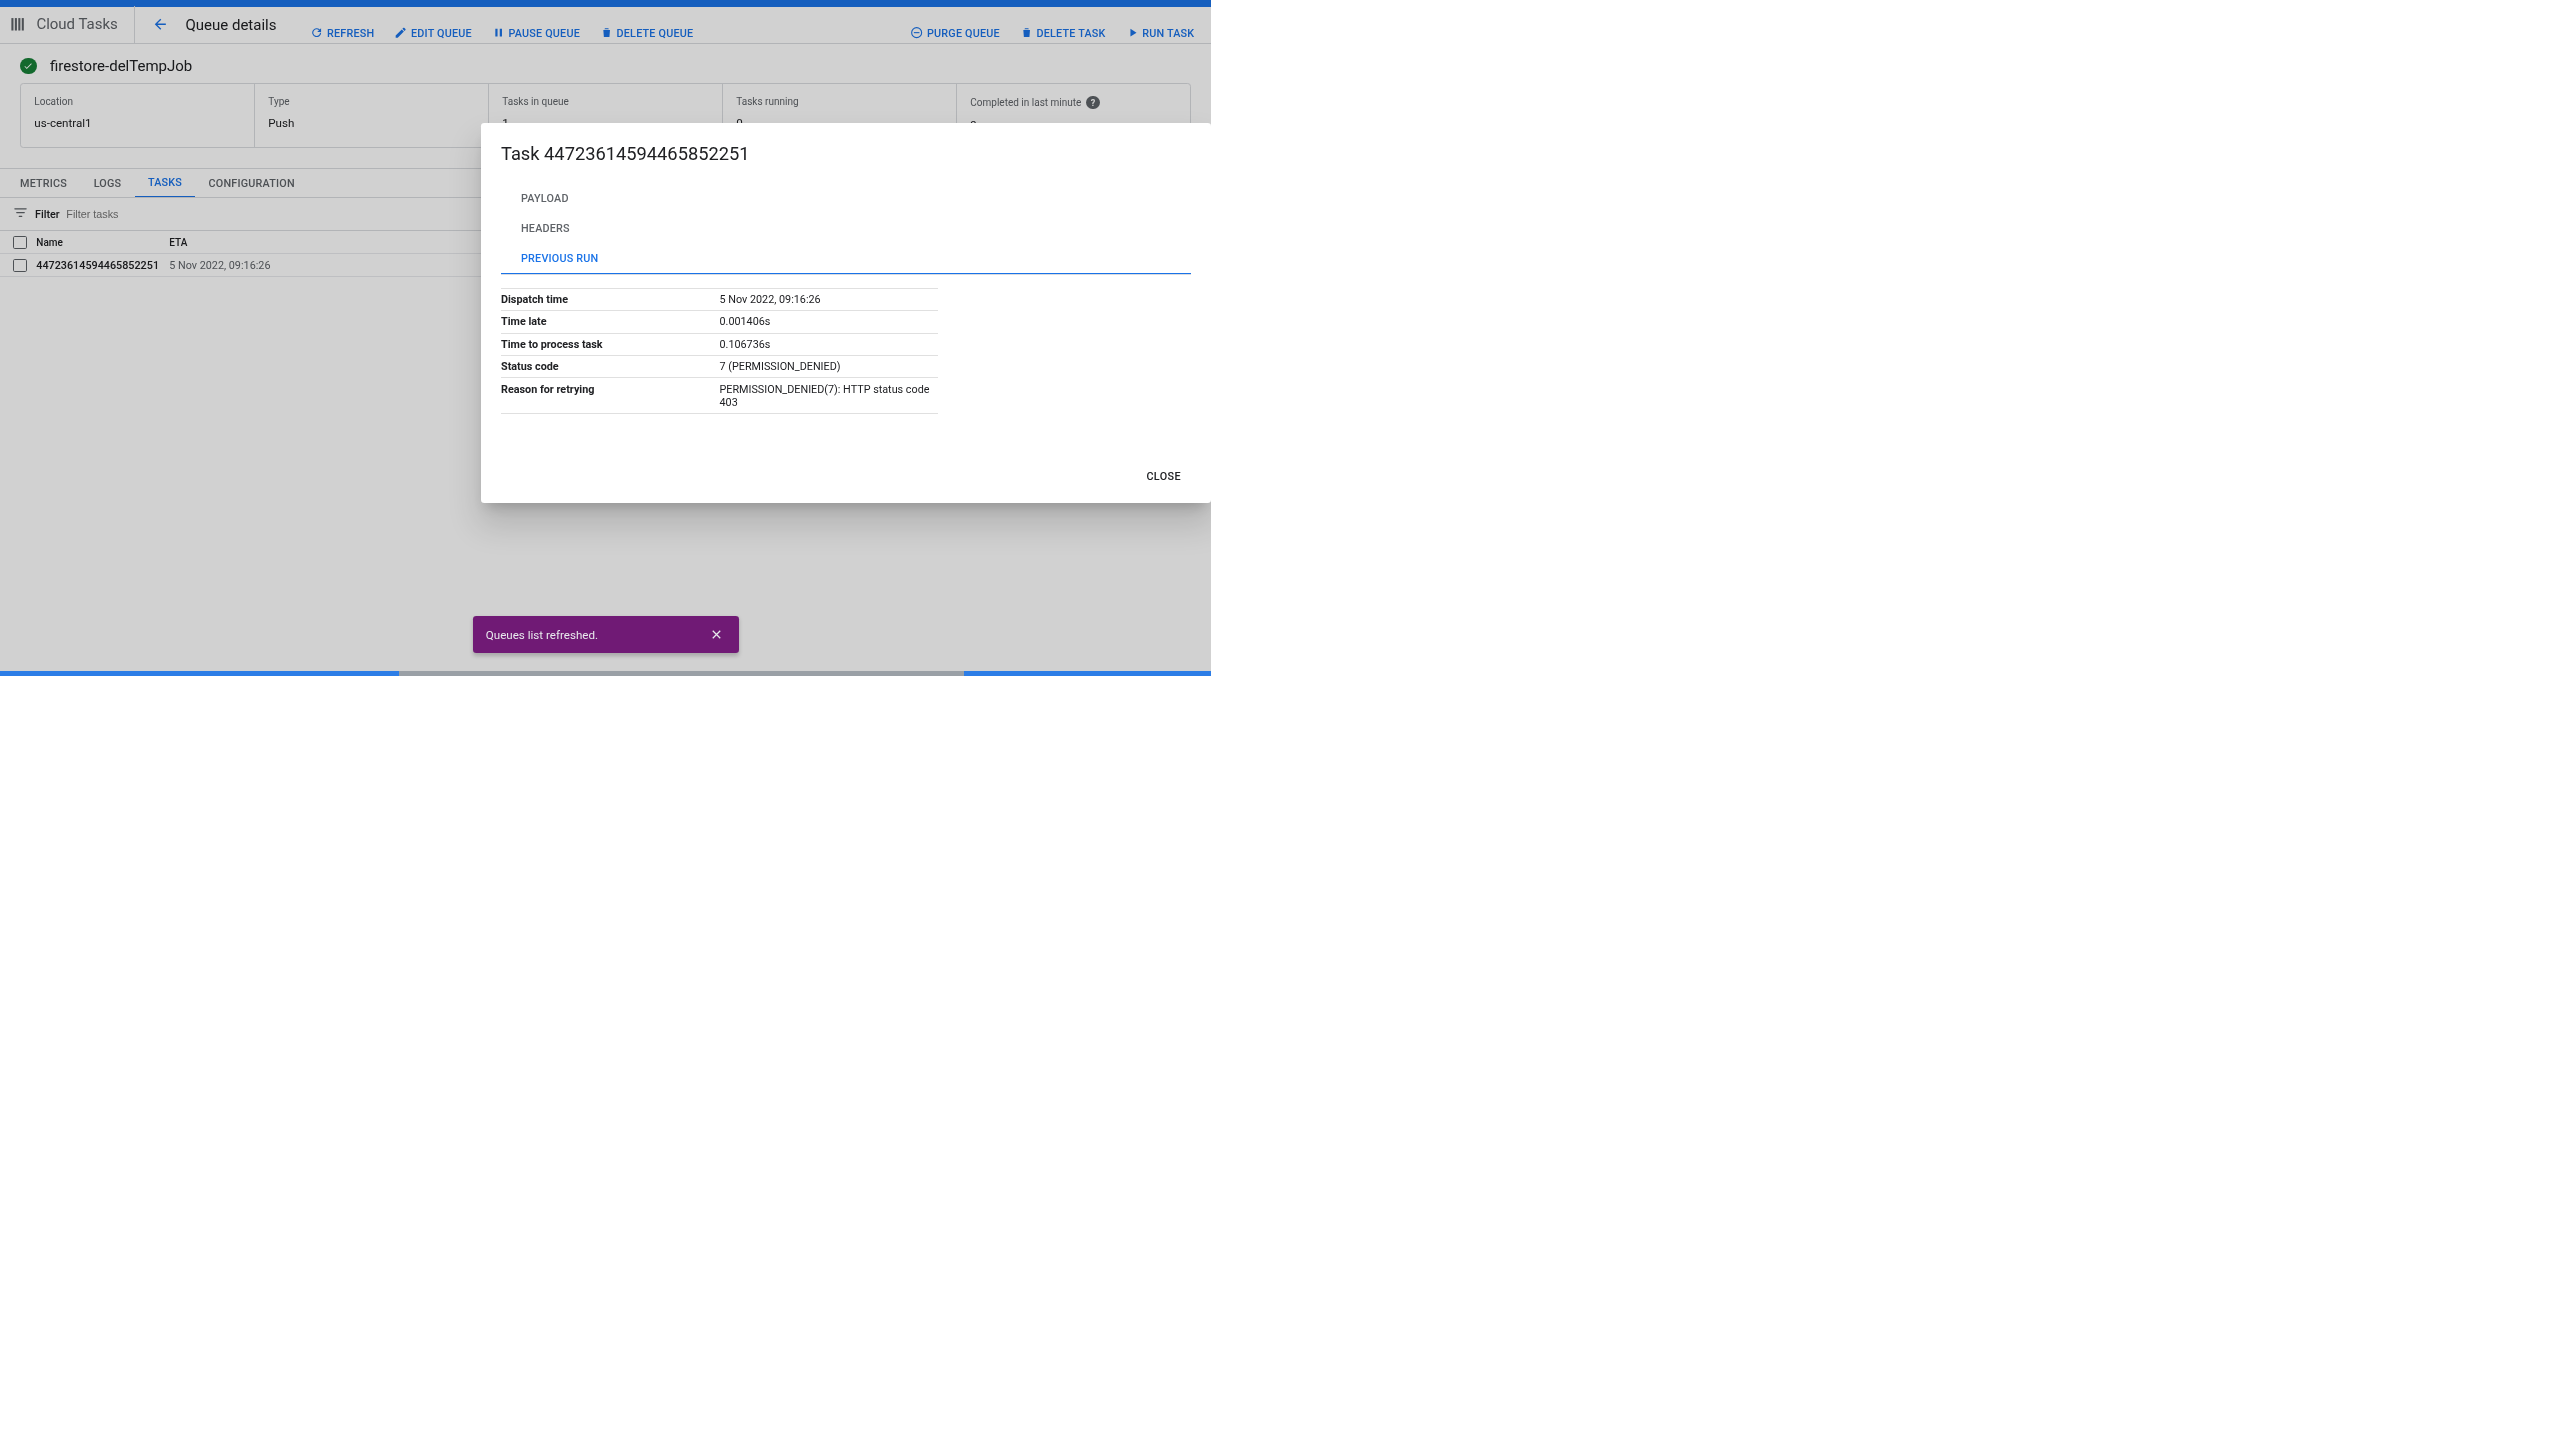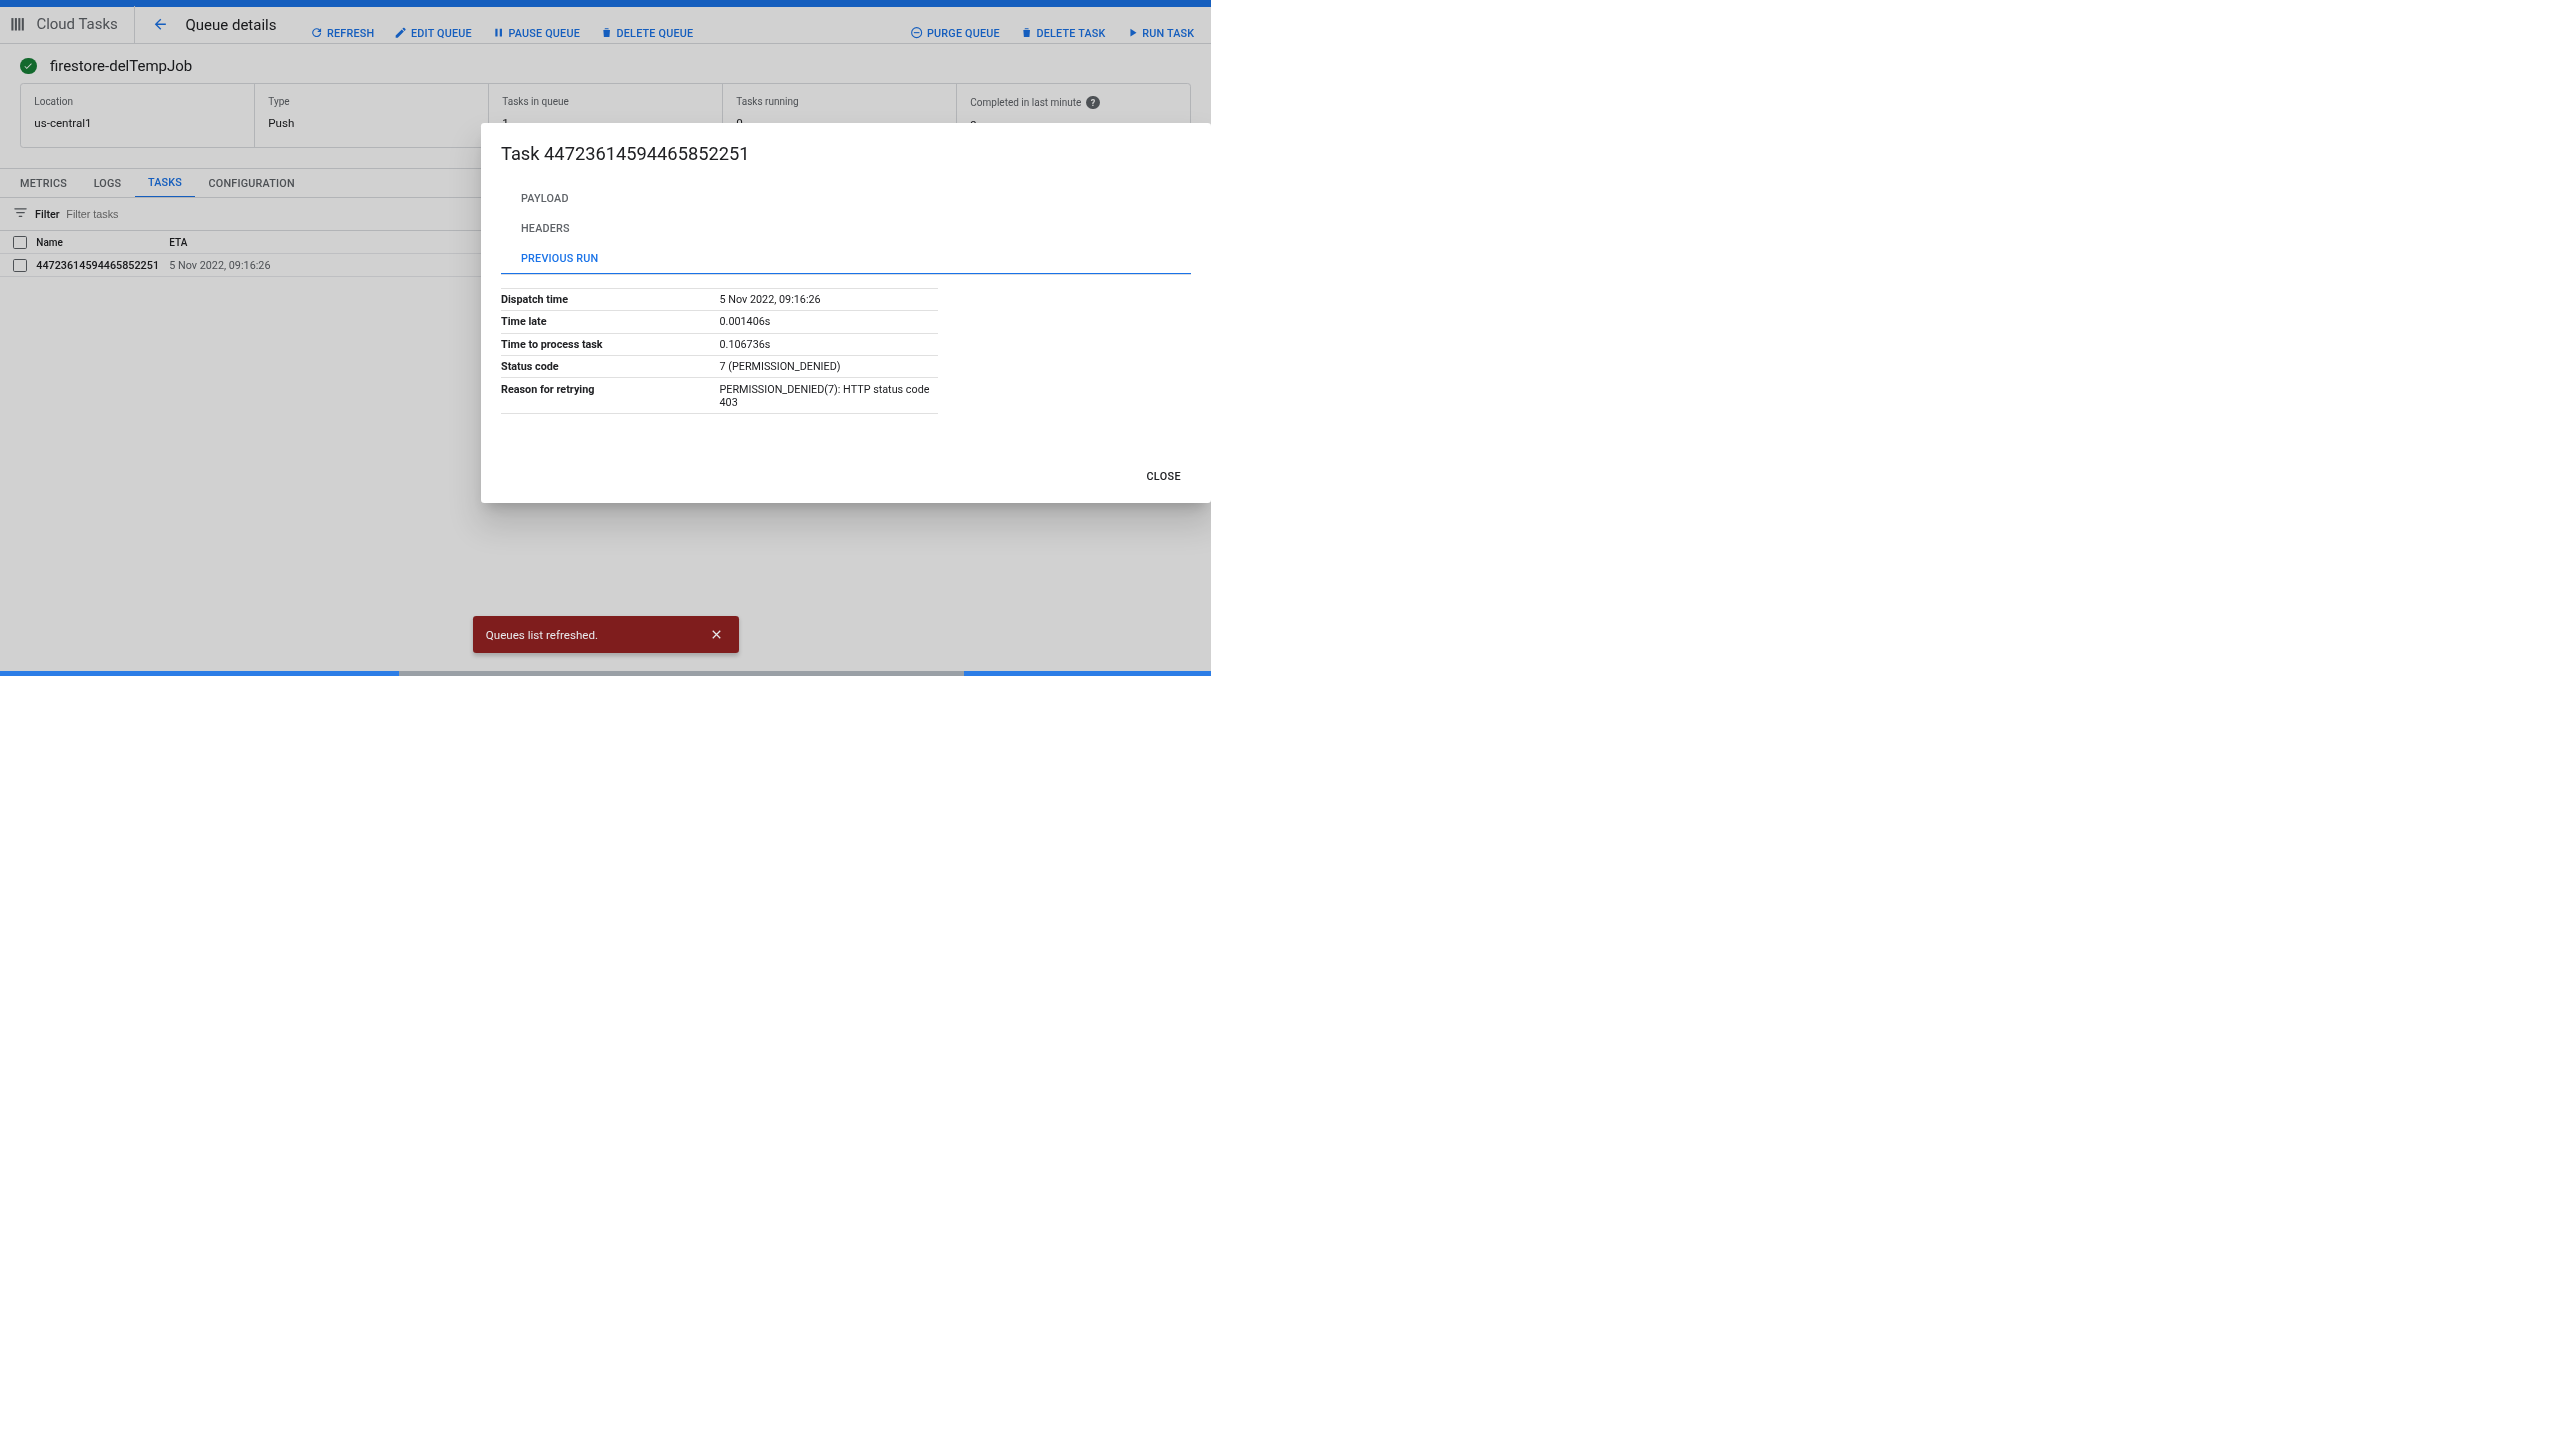--- a/index.html
+++ b/index.html
@@ -141,21 +141,21 @@
 .dialog-actions { display:flex; justify-content:flex-end; margin-top: 50px; }
 .close-btn {
   text-transform:uppercase; font-weight:500; font-size:10.8px;
   padding:6.7px 10px; color:#202124; cursor:pointer; letter-spacing:0.4px;
 }
 
 .snackbar {
   position:absolute;
   left:50%; transform:translateX(-50%);
   bottom: 23px;
-  background:#7f1d1d;
+  background:#701a75;
   color:#e8eaed;
   border-radius:3.3px;
   height:37px;
   display:flex; align-items:center;
   padding: 0 6.7px 0 13.3px;
   min-width: 266px;
   font-size:11.6px;
   box-shadow: 0 2.5px 4.2px rgba(0,0,0,.2);
 }
 .snackbar .msg { flex:1; }

